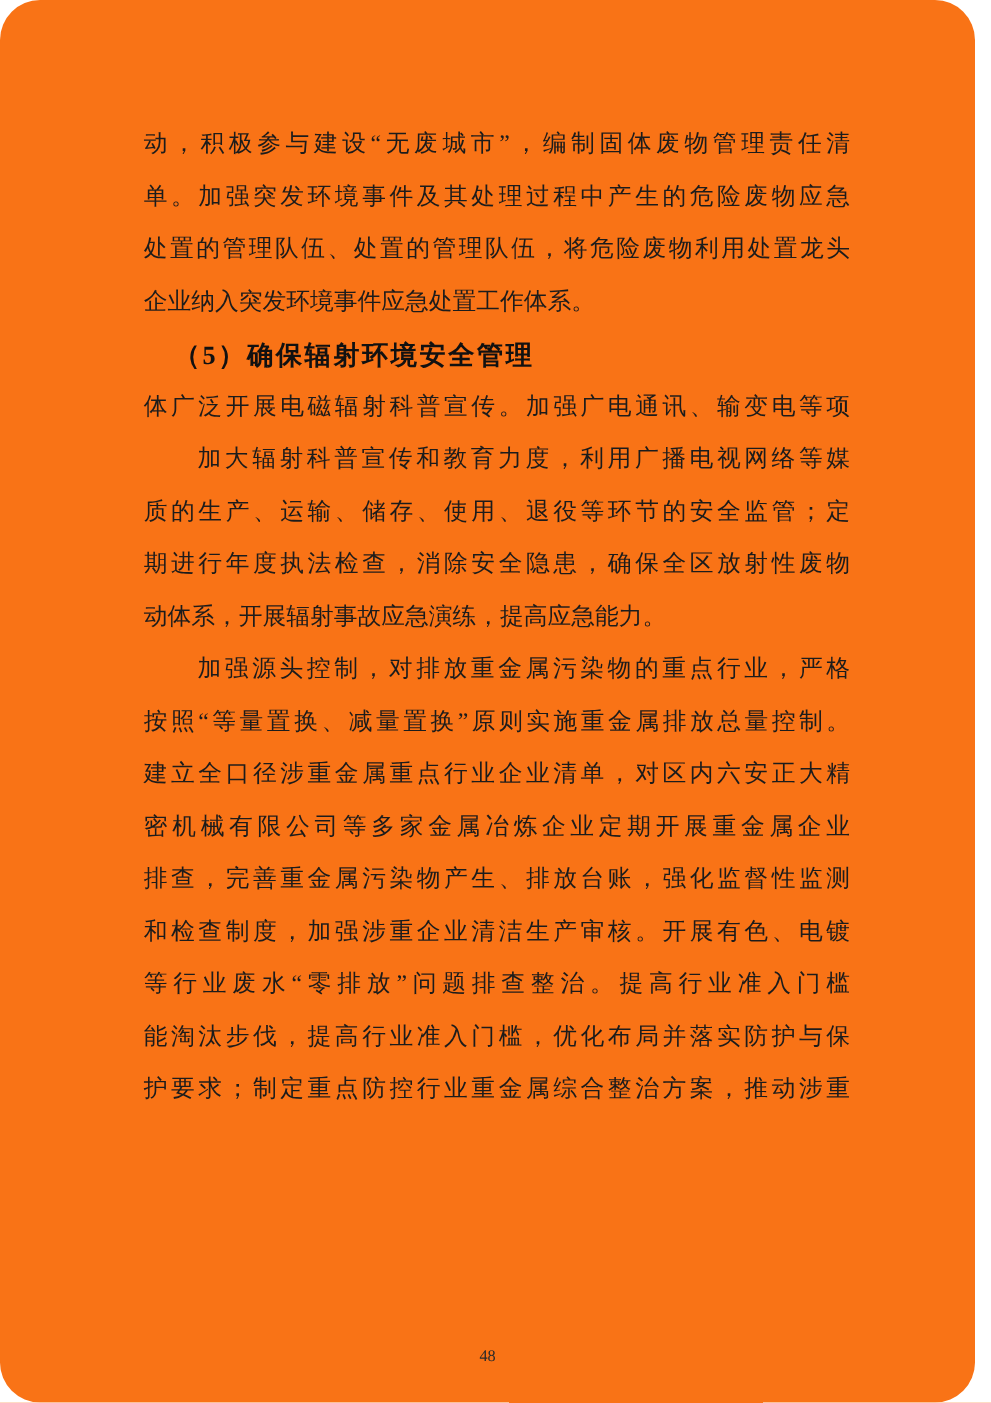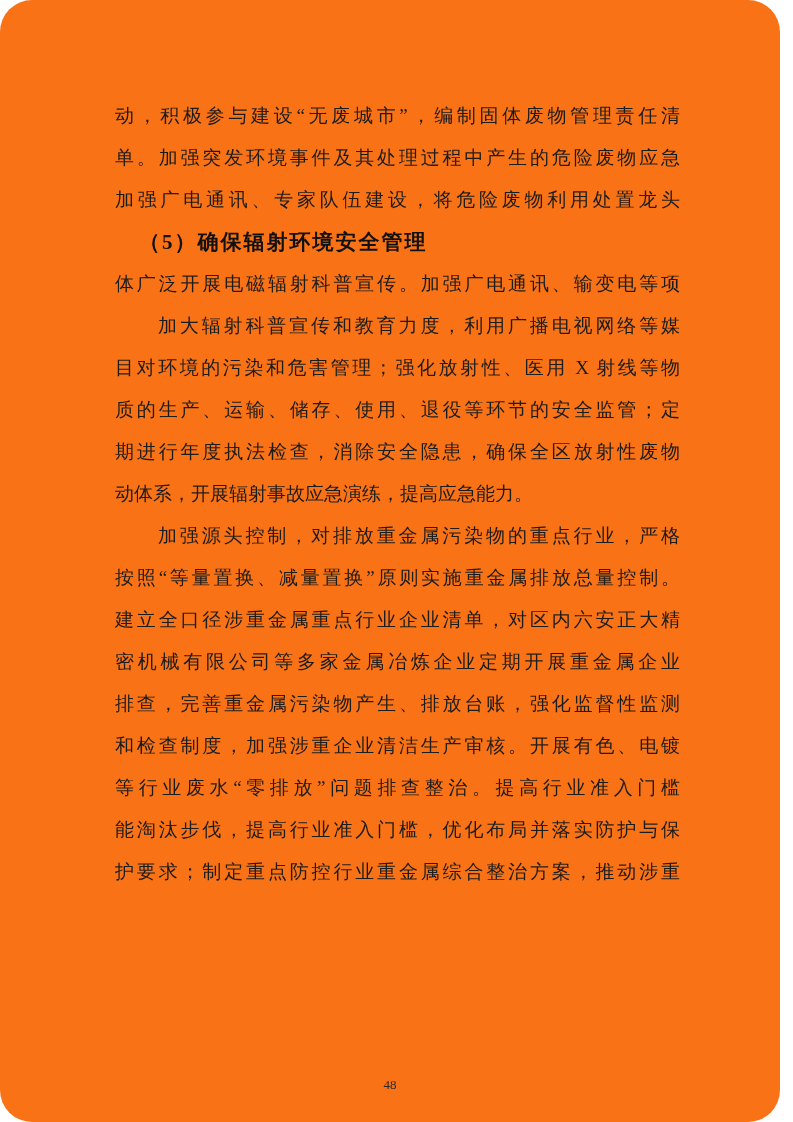--- a/index.html
+++ b/index.html
@@ -68,25 +68,25 @@
     font-family: "Liberation Serif", "DejaVu Serif", serif;
   }
 </style>
 </head>
 <body>
 
 <div class="page">
   <div class="text-area">
     <div class="line jf">动，积极参与建设“无废城市”，编制固体废物管理责任清</div>
     <div class="line jf">单。加强突发环境事件及其处理过程中产生的危险废物应急</div>
-    <div class="line jf">加强广电通讯、专家队伍建设，将危险废物利用处置龙头</div>
+    <div class="line jf">处置的管理队伍、处置的管理队伍，将危险废物利用处置龙头</div>
+    <div class="line end">企业纳入突发环境事件应急处置工作体系。</div>
     <div class="line h">（5）确保辐射环境安全管理</div>
     <div class="line jf">体广泛开展电磁辐射科普宣传。加强广电通讯、输变电等项</div>
     <div class="line jf ind">加大辐射科普宣传和教育力度，利用广播电视网络等媒</div>
-    <div class="line jf">目对环境的污染和危害管理；强化放射性、医用 X 射线等物</div>
     <div class="line jf">质的生产、运输、储存、使用、退役等环节的安全监管；定</div>
     <div class="line jf">期进行年度执法检查，消除安全隐患，确保全区放射性废物</div>
     <div class="line end">动体系，开展辐射事故应急演练，提高应急能力。</div>
     <div class="line jf ind">加强源头控制，对排放重金属污染物的重点行业，严格</div>
     <div class="line jf">按照“等量置换、减量置换”原则实施重金属排放总量控制。</div>
     <div class="line jf">建立全口径涉重金属重点行业企业清单，对区内六安正大精</div>
     <div class="line jf">密机械有限公司等多家金属冶炼企业定期开展重金属企业</div>
     <div class="line jf">排查，完善重金属污染物产生、排放台账，强化监督性监测</div>
     <div class="line jf">和检查制度，加强涉重企业清洁生产审核。开展有色、电镀</div>
     <div class="line jf">等行业废水“零排放”问题排查整治。提高行业准入门槛</div>

